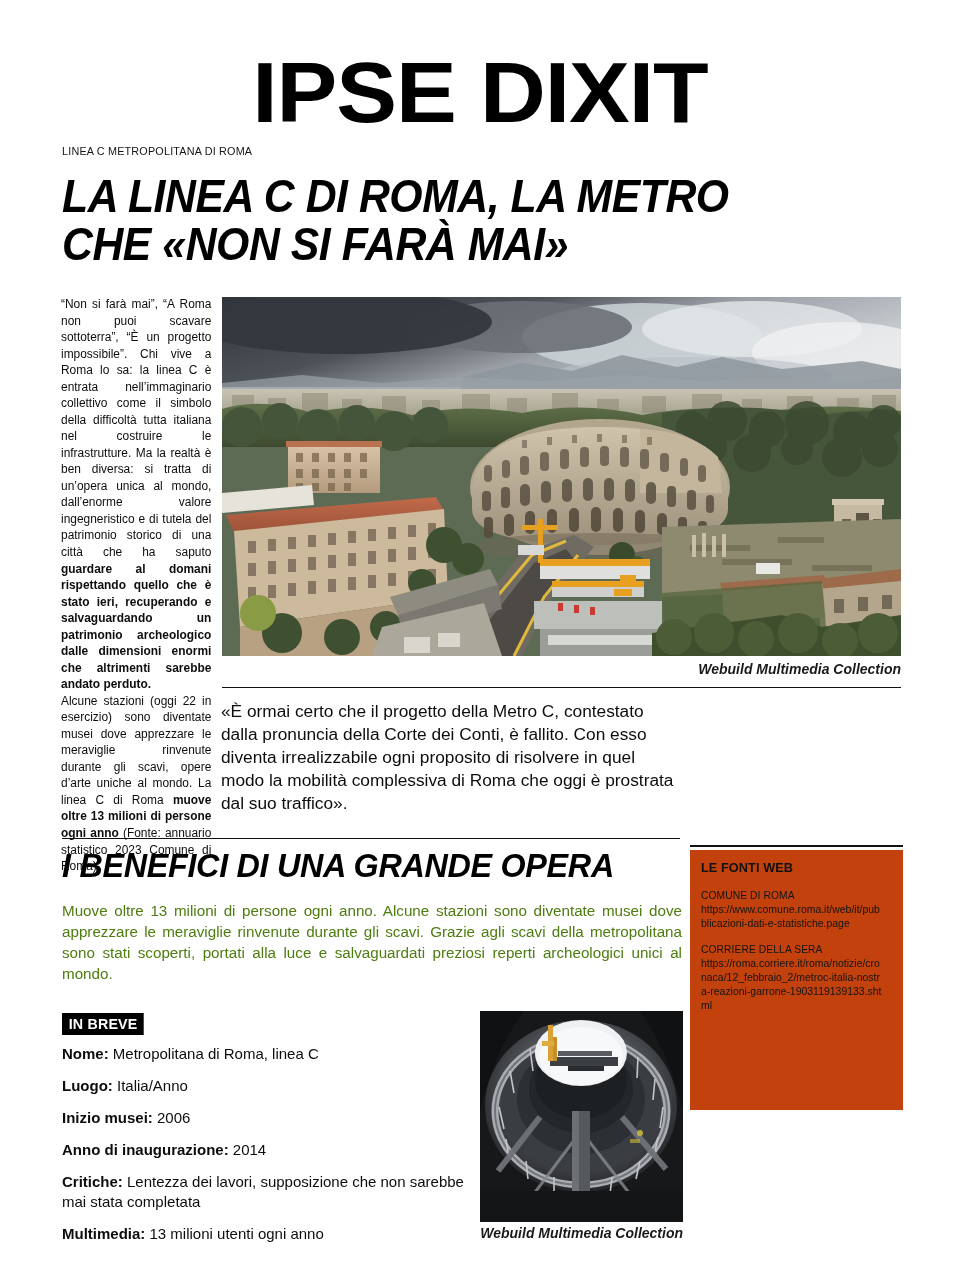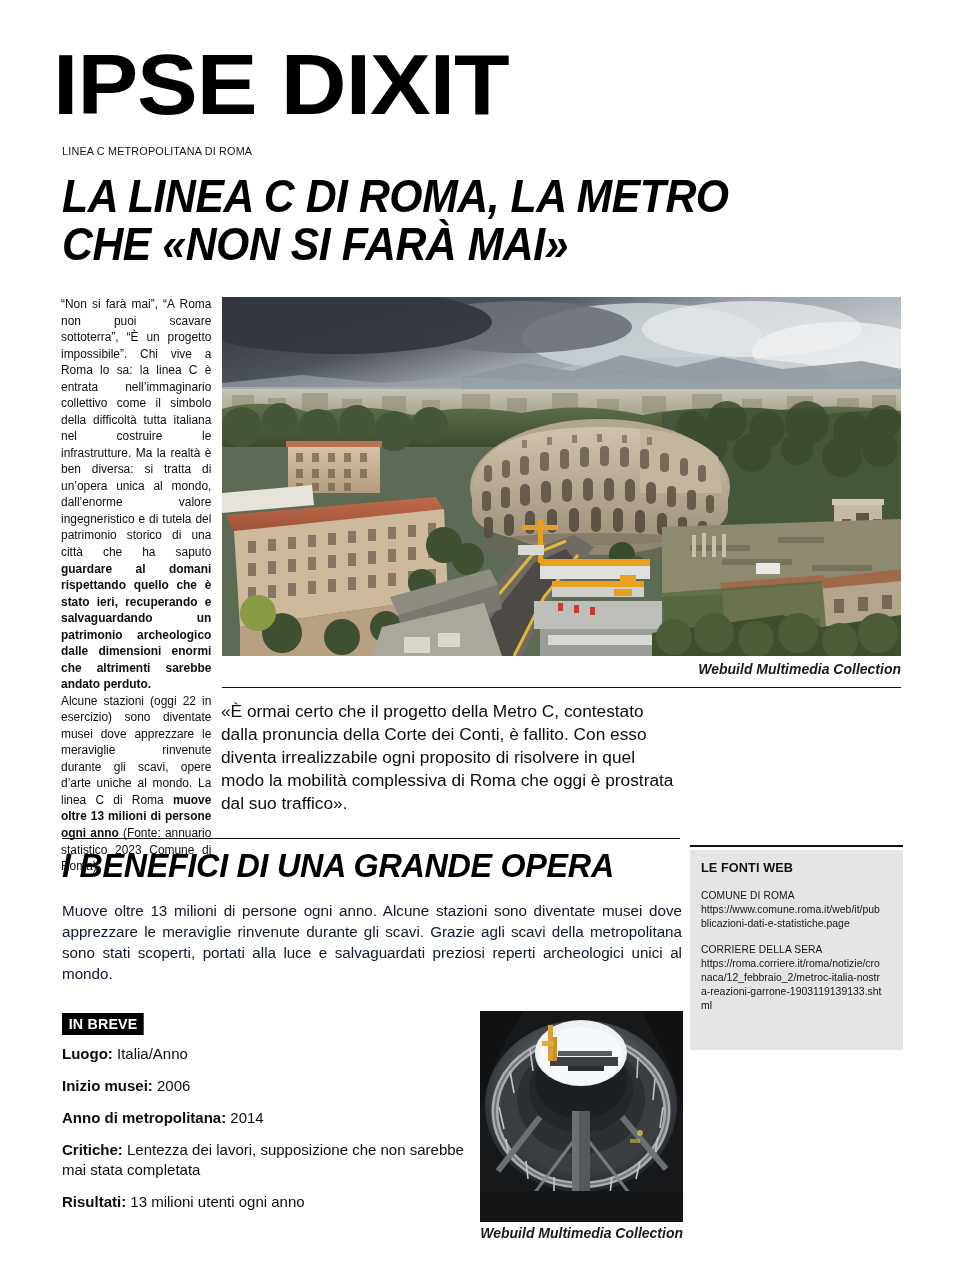--- a/index.html
+++ b/index.html
@@ -17,25 +17,24 @@
   }
   .page {
     position: absolute;
     left: 0; top: 0;
     width: 960px; height: 1280px;
   }
 
   
   .masthead {
     position: absolute;
-    left: 66px; top: 40px;
+    left: 66px; top: 48px;
     width: 828px; height: 90px;
     display: flex;
-    align-items: flex-start;
-    flex-direction: column;
+    align-items: center;
   }
   .mast-block {
     background: #c6c6c6;
     flex: 0 0 auto;
   }
   .mast-block.left { width: 106px; }
   .mast-block.right { width: 106px; }
   .mast-title {
     flex: 1 1 auto;
     display: flex;
@@ -158,21 +157,21 @@
     white-space: nowrap;
     color: #000;
   }
   .sec-body {
     position: absolute;
     left: 62px; top: 900px;
     width: 620px;
     font-size: 15.2px;
     line-height: 1.385;
     text-align: justify;
-    color: #0f172a;
+    color: #4d7c0f;
   }
 
   
   .badge {
     position: absolute;
     left: 62px; top: 1013px;
     background: #000;
     color: #fff;
     font-weight: bold;
     font-size: 15px;
@@ -205,22 +204,22 @@
   
   .rule-fonti {
     position: absolute;
     left: 690px; top: 845px;
     width: 213px; height: 2px;
     background: #111;
   }
   .fonti {
     position: absolute;
     left: 690px; top: 850px;
-    width: 213px; height: 200px;
-    background: #e5e5e5;
+    width: 213px; height: 260px;
+    background: #c2410c;
     box-sizing: border-box;
     padding: 10px 11px 10px 11px;
   }
   .fonti-title {
     font-weight: bold;
     font-size: 13.5px;
     letter-spacing: 0.1px;
     transform: scaleX(0.94);
     transform-origin: left top;
     margin-bottom: 14px;
@@ -590,25 +589,26 @@
 
   <div class="rule-quote-top"></div>
   <div class="quote">«È ormai certo che il progetto della Metro C, contestato dalla pronuncia della Corte dei Conti, è fallito. Con esso diventa irrealizzabile ogni proposito di risolvere in quel modo la mobilità complessiva di Roma che oggi è prostrata dal suo traffico».</div>
 
   <div class="rule-sec"></div>
   <div class="sec-title">I BENEFICI DI UNA GRANDE OPERA</div>
   <div class="sec-body">Muove oltre 13 milioni di persone ogni anno. Alcune stazioni sono diventate musei dove apprezzare le meraviglie rinvenute durante gli scavi. Grazie agli scavi della metropolitana sono stati scoperti, portati alla luce e salvaguardati preziosi reperti archeologici unici al mondo.</div>
 
   <div class="badge">IN BREVE</div>
   <div class="breve-list">
+    <div class="breve-row"><b>Nome:</b> <span>Metropolitana di Roma, linea C</span></div>
     <div class="breve-row"><b>Luogo:</b> <span>Italia/Anno</span></div>
     <div class="breve-row"><b>Inizio musei:</b> <span>2006</span></div>
-    <div class="breve-row"><b>Anno di metropolitana:</b> <span>2014</span></div>
+    <div class="breve-row"><b>Anno di inaugurazione:</b> <span>2014</span></div>
     <div class="breve-row"><b>Critiche:</b> <span>Lentezza dei lavori, supposizione che non sarebbe mai stata completata</span></div>
-    <div class="breve-row"><b>Risultati:</b> <span>13 milioni utenti ogni anno</span></div>
+    <div class="breve-row"><b>Multimedia:</b> <span>13 milioni utenti ogni anno</span></div>
   </div>
 
   <div class="photo-bottom">
     <svg class="art" viewBox="0 0 203 211" preserveAspectRatio="none">
       <defs>
         <radialGradient id="shaftG" cx="0.5" cy="0.42" r="0.62">
           <stop offset="0" stop-color="#dfe3e6"></stop>
           <stop offset="0.30" stop-color="#8d9196"></stop>
           <stop offset="0.62" stop-color="#4a4d51"></stop>
           <stop offset="1" stop-color="#1b1d20"></stop>

